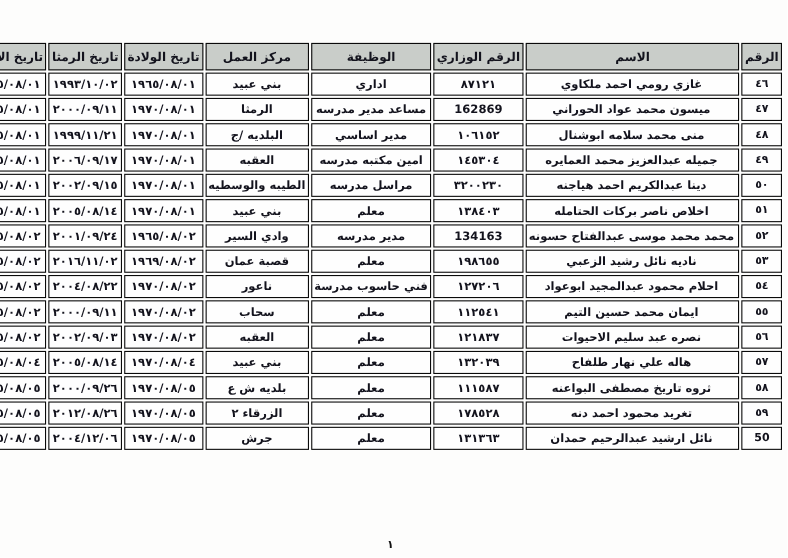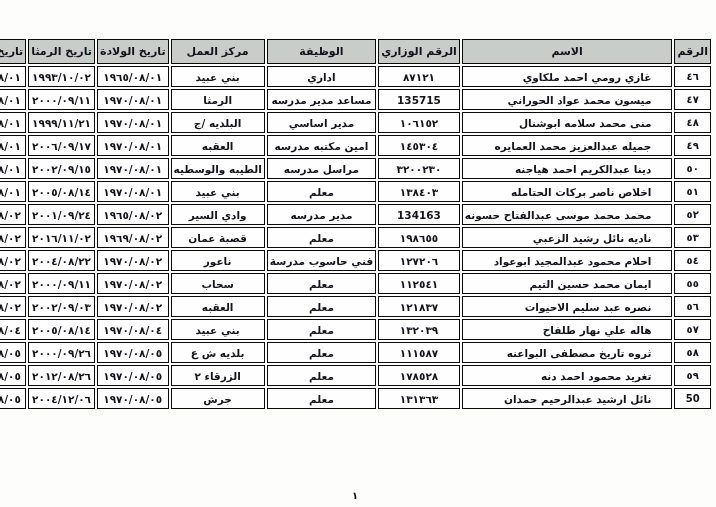--- a/index.html
+++ b/index.html
@@ -41,21 +41,21 @@
     text-align: center;
     padding: 0 2px;
   }
   td {
     background: #fefefe;
     height: 21px;
     font-size: 10.5px;
     text-align: center;
     padding: 0 2px;
   }
-  td.c-name { text-align: right; padding-right: 20px; }
+  td.c-name { padding-right: 4px; }
   td.c-num  { font-size: 10px; }
   
   col.w-num     { width: 26px; }
   col.w-name    { width: 173px; }
   col.w-minid   { width: 75px; }
   col.w-job     { width: 66px; }
   col.w-center  { width: 78px; }
   col.w-birth   { width: 79px; }
   col.w-appoint { width: 90px; }
   col.w-end     { width: 90px; }
@@ -105,21 +105,21 @@
           <td class="c-minid">٨٧١٢١</td>
           <td class="c-job">اداري</td>
           <td class="c-center">بني عبيد</td>
           <td class="c-birth">١٩٦٥/٠٨/٠١</td>
           <td class="c-appoint">١٩٩٣/١٠/٠٢</td>
           <td class="c-end">٢٠٢٥/٠٨/٠١</td>
         </tr>
         <tr>
           <td class="c-num">٤٧</td>
           <td class="c-name">ميسون محمد عواد الحوراني</td>
-          <td class="c-minid">135715</td>
+          <td class="c-minid">162869</td>
           <td class="c-job">مساعد مدير مدرسه</td>
           <td class="c-center">الرمثا</td>
           <td class="c-birth">١٩٧٠/٠٨/٠١</td>
           <td class="c-appoint">٢٠٠٠/٠٩/١١</td>
           <td class="c-end">٢٠٢٥/٠٨/٠١</td>
         </tr>
         <tr>
           <td class="c-num">٤٨</td>
           <td class="c-name">منى محمد سلامه ابوشنال</td>
           <td class="c-minid">١٠٦١٥٢</td>

